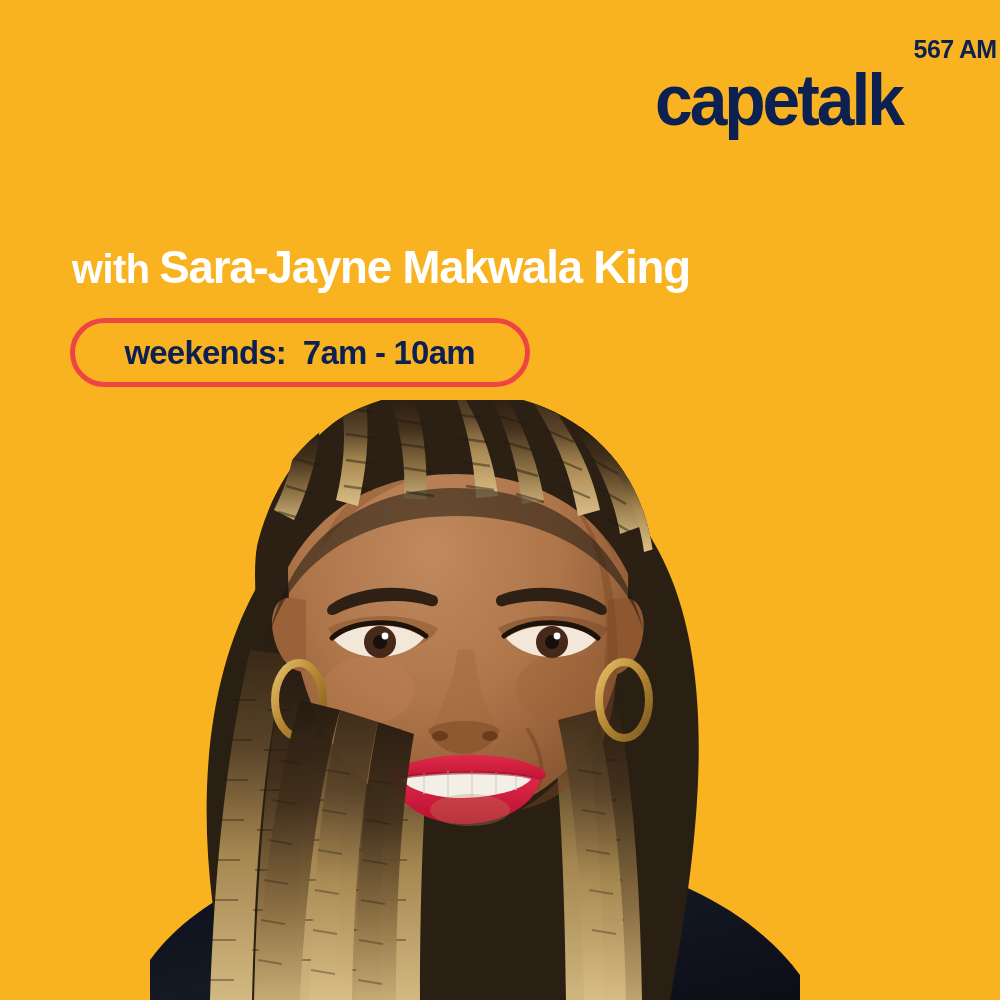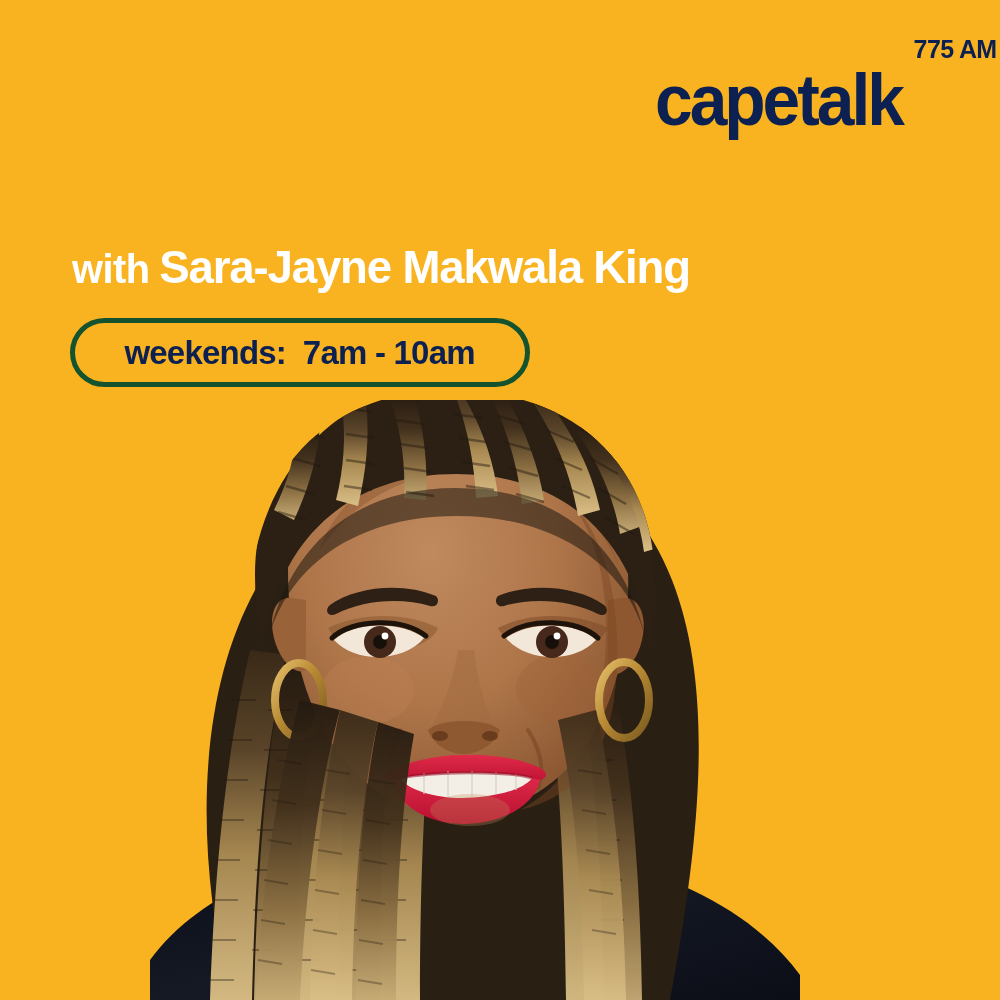--- a/index.html
+++ b/index.html
@@ -100,21 +100,21 @@
   }
 
   
   .time-pill {
     position: absolute;
     left: 70px;
     top: 318px;
     width: 460px;
     height: 69px;
     box-sizing: border-box;
-    border: 5px solid #14532d;
+    border: 5px solid #ef4444;
     border-radius: 40px;
     display: flex;
     align-items: center;
     justify-content: center;
   }
   .time-pill .pill-text {
     font-family: "Liberation Sans", sans-serif;
     font-weight: 700;
     font-size: 34px;
     letter-spacing: -0.8px;
@@ -137,21 +137,21 @@
     height: 600px;
   }
 </style>
 </head>
 <body>
 
 <div id="poster">
 
   <div class="logo-block">
     <span class="logo-word">capetalk</span>
-    <span class="logo-sup">775 AM</span>
+    <span class="logo-sup">567 AM</span>
   </div>
 
 
   <div class="presenter">
     <span class="with">with</span><span class="name">Sara-Jayne Makwala King</span>
   </div>
 
   <div class="time-pill">
     <span class="pill-text">weekends:  7am - 10am</span>
   </div>

